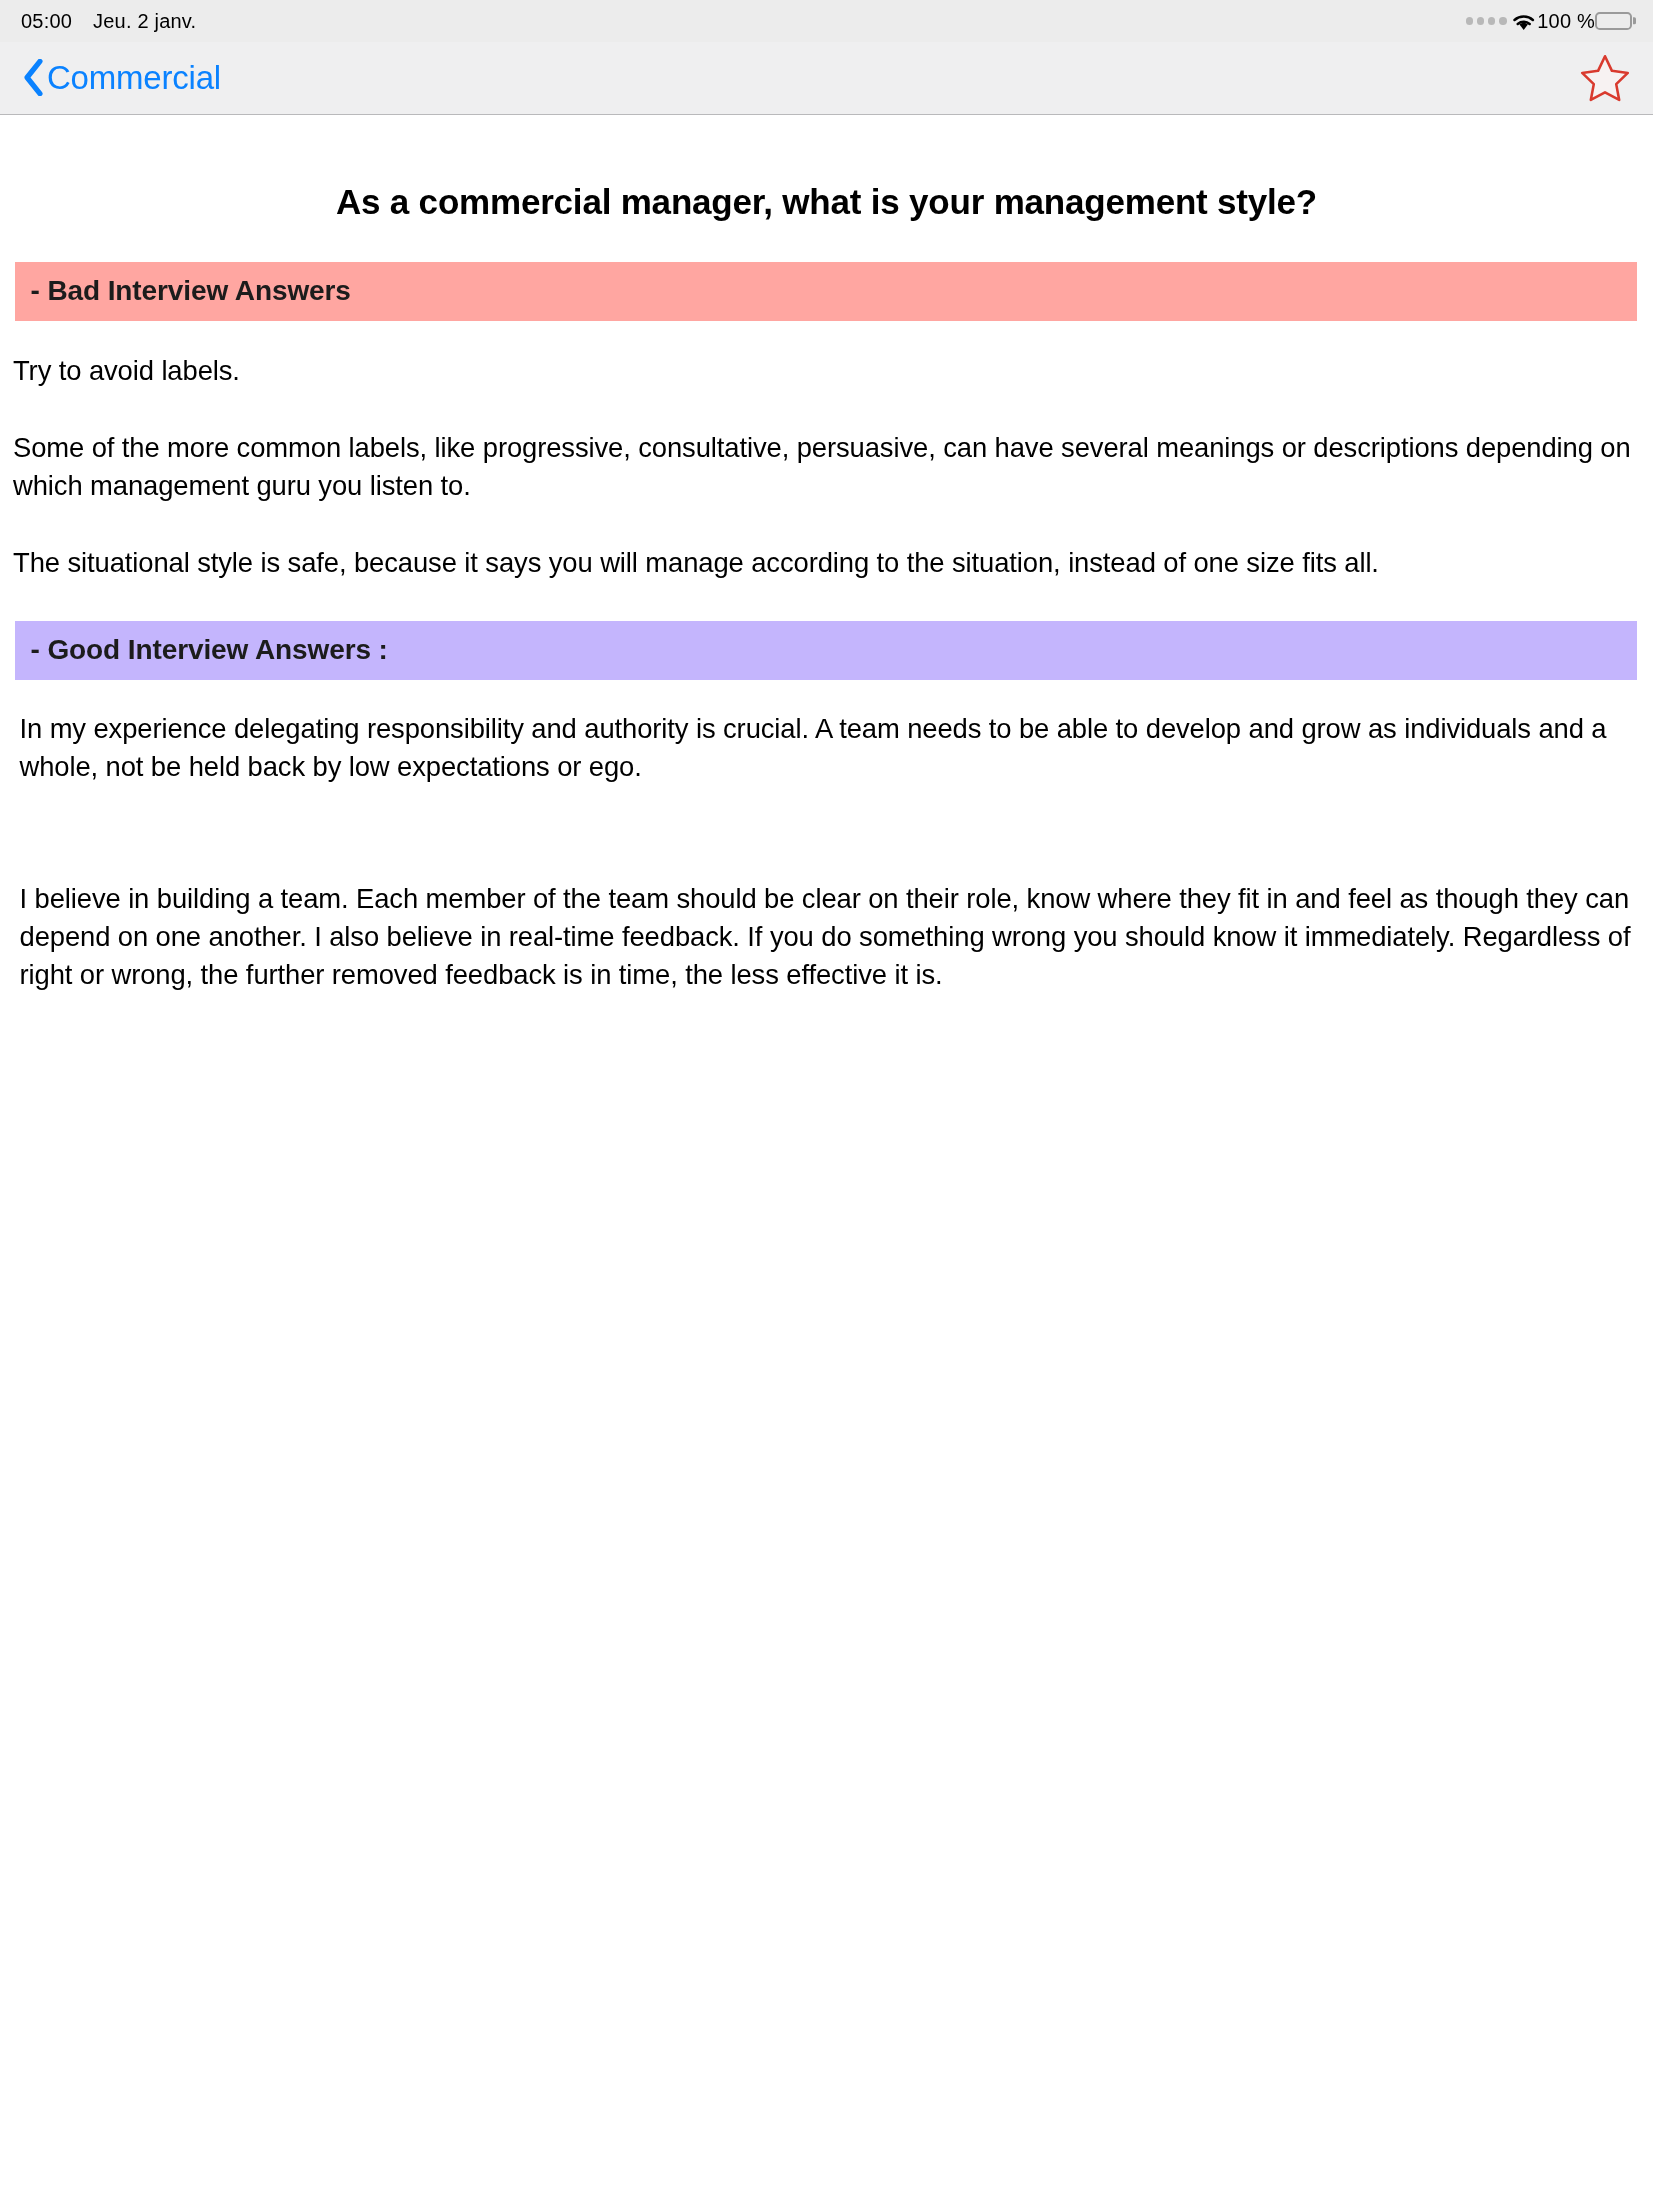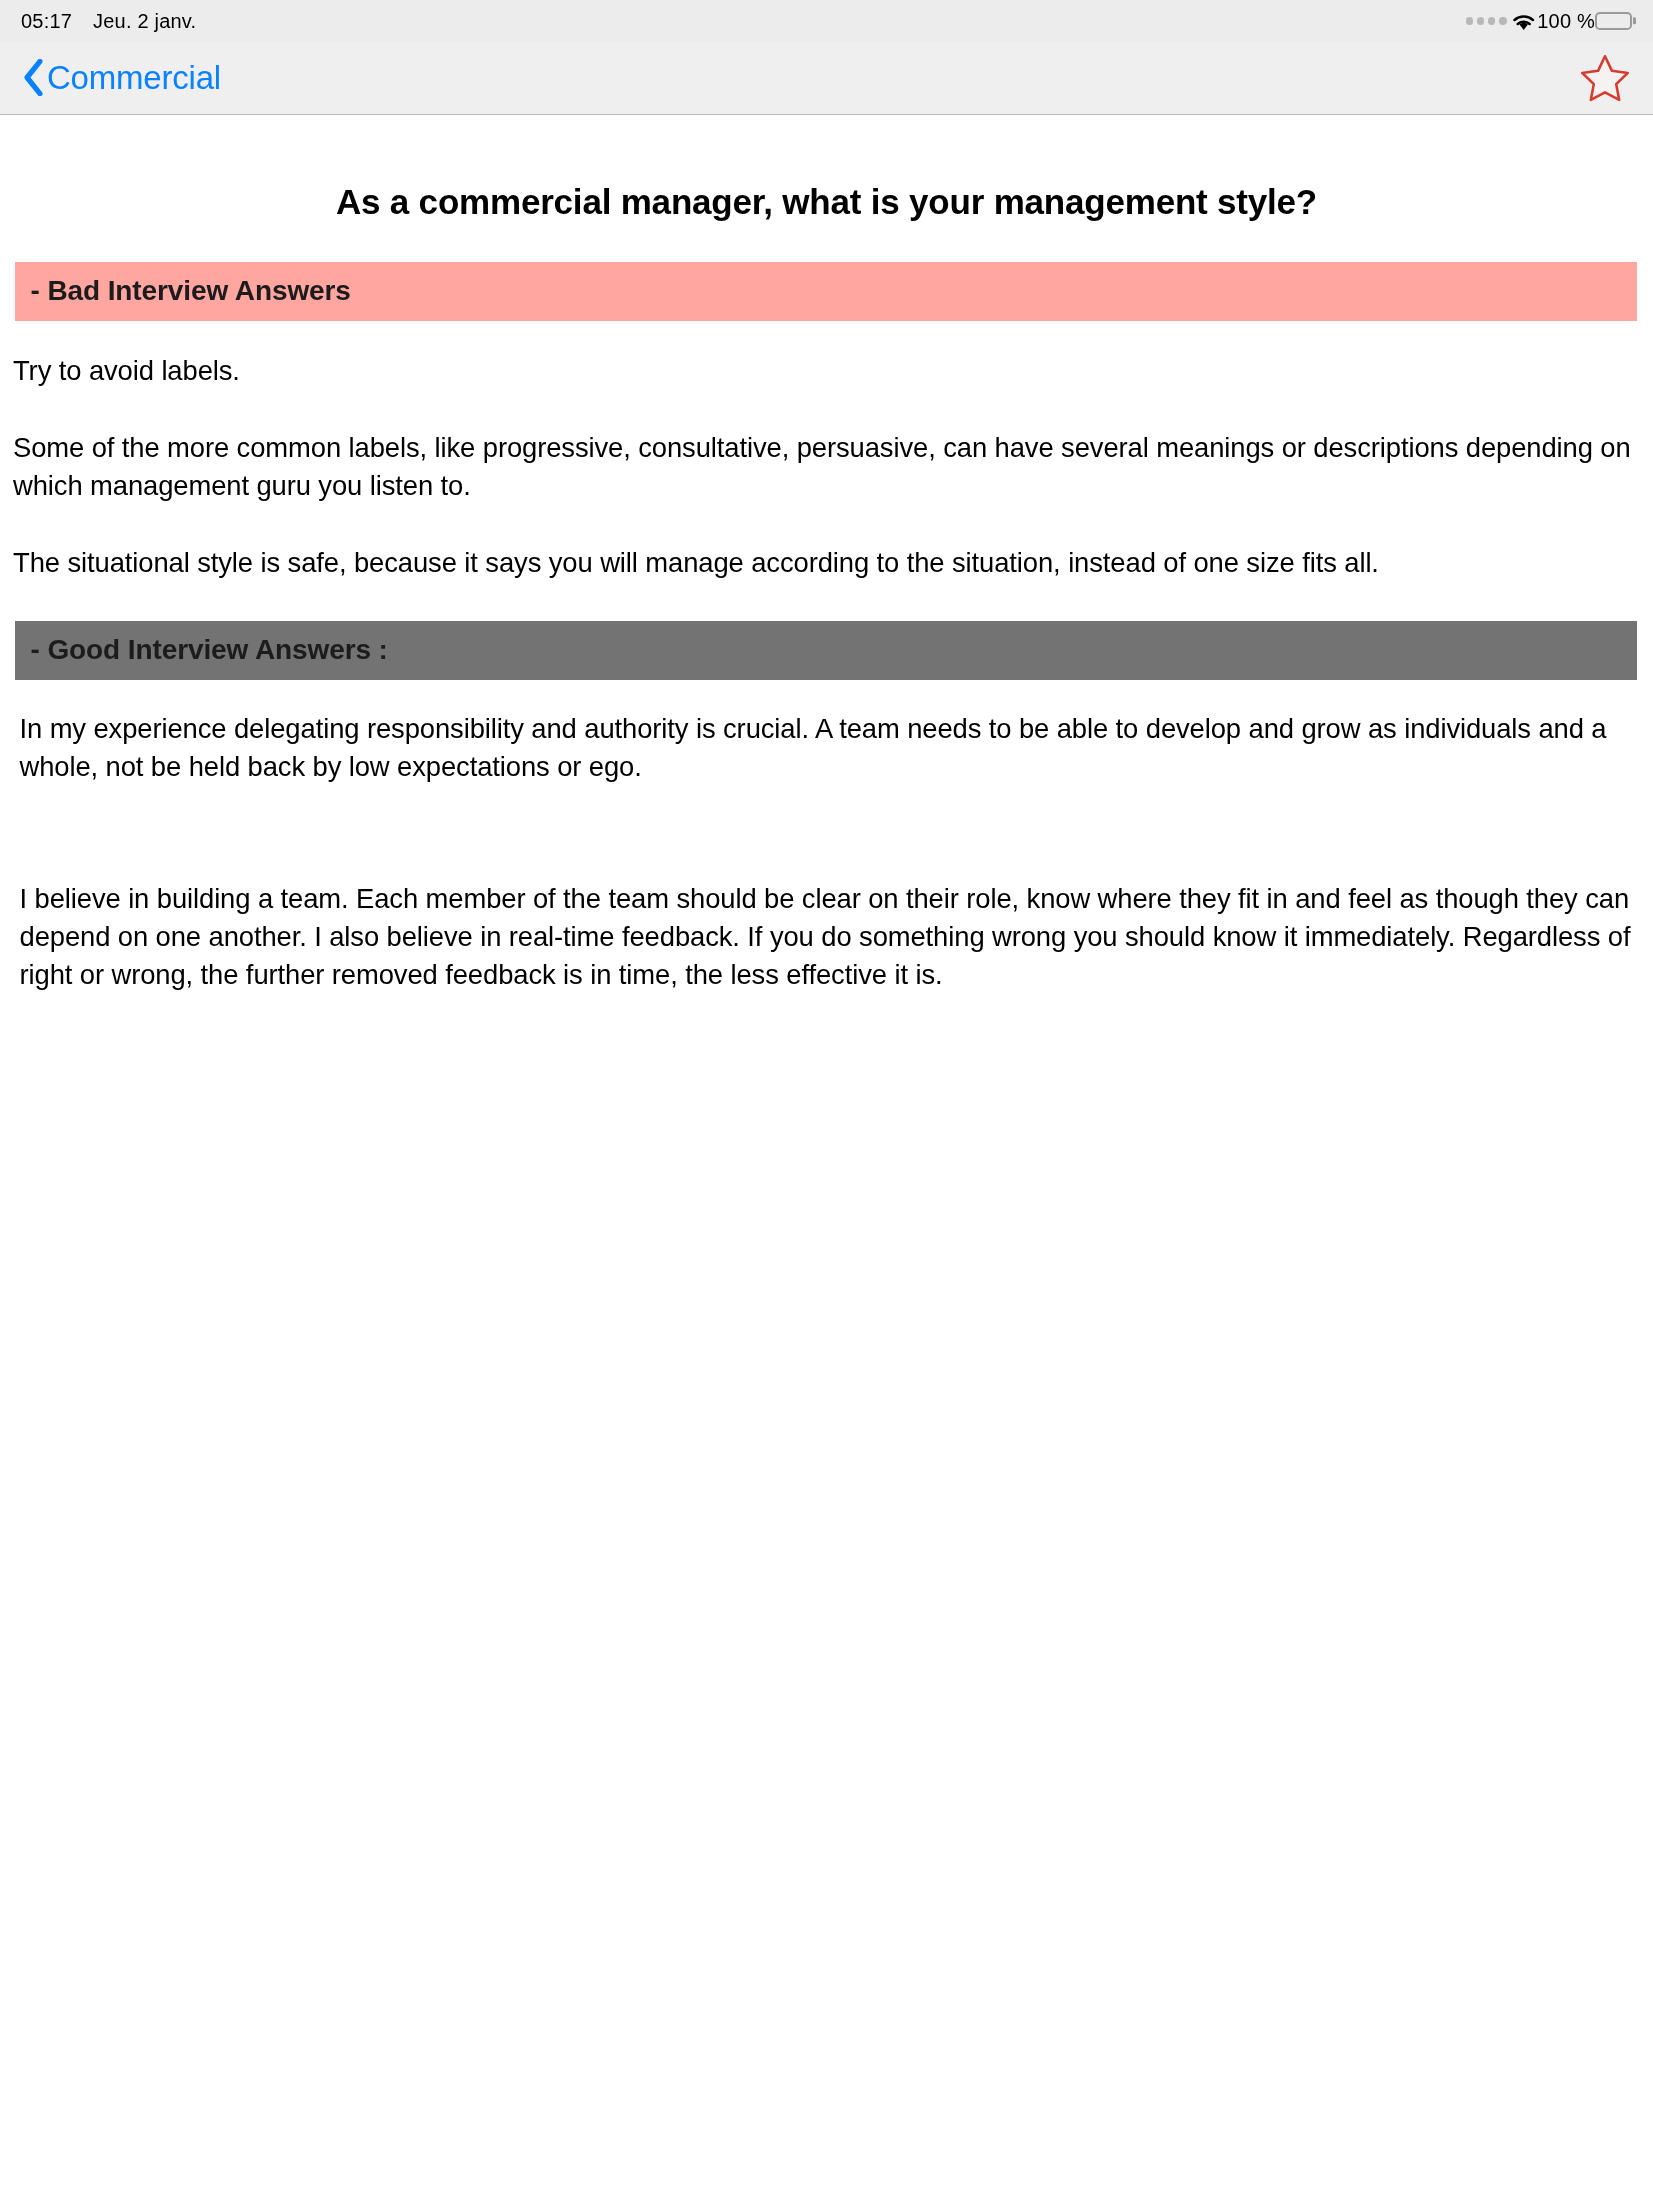--- a/index.html
+++ b/index.html
@@ -143,21 +143,21 @@
   .section-bar {
     margin: 39px 16px 0 14.5px;
     padding: 11.3px 16px 13px 16px;
     font-size: 28px;
     font-weight: 700;
     color: #1c1c1c;
     letter-spacing: -0.1px;
     line-height: 1.25;
   }
   .section-bar.bad  { background: #ffa6a1; }
-  .section-bar.good { background: #737373; }
+  .section-bar.good { background: #c4b5fd; }
 
   .para-block { padding: 0 13px 0 13px; }
 
   p.para {
     margin: 0;
     padding: 0;
     font-size: 27.4px;
     line-height: 1.38;
     color: #000000;
     letter-spacing: -0.1px;
@@ -168,21 +168,21 @@
   p.para.first-good { margin-top: 30px; padding-left: 6.5px; padding-right: 6.5px; }
   p.para.indent { padding-left: 6.5px; padding-right: 6.5px; }
 </style>
 </head>
 <body>
 
 <div id="app">
 
   <div class="status-bar">
     <div class="status-left">
-      <span class="status-time">05:17</span>
+      <span class="status-time">05:00</span>
       <span class="status-date">Jeu. 2 janv.</span>
     </div>
     <div class="status-spacer"></div>
     <div class="status-right">
       <span class="signal-dots">
         <i></i>
           <i></i>
           <i></i>
           <i></i>
       </span>

